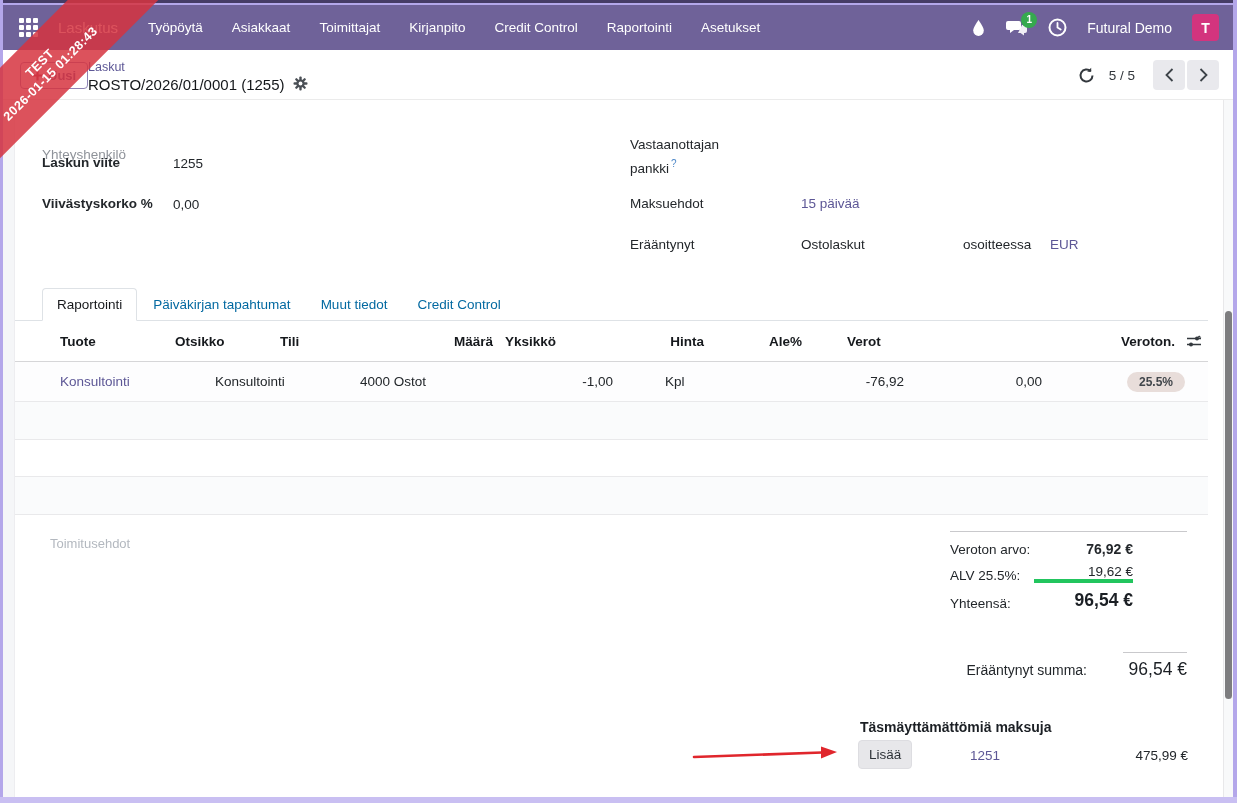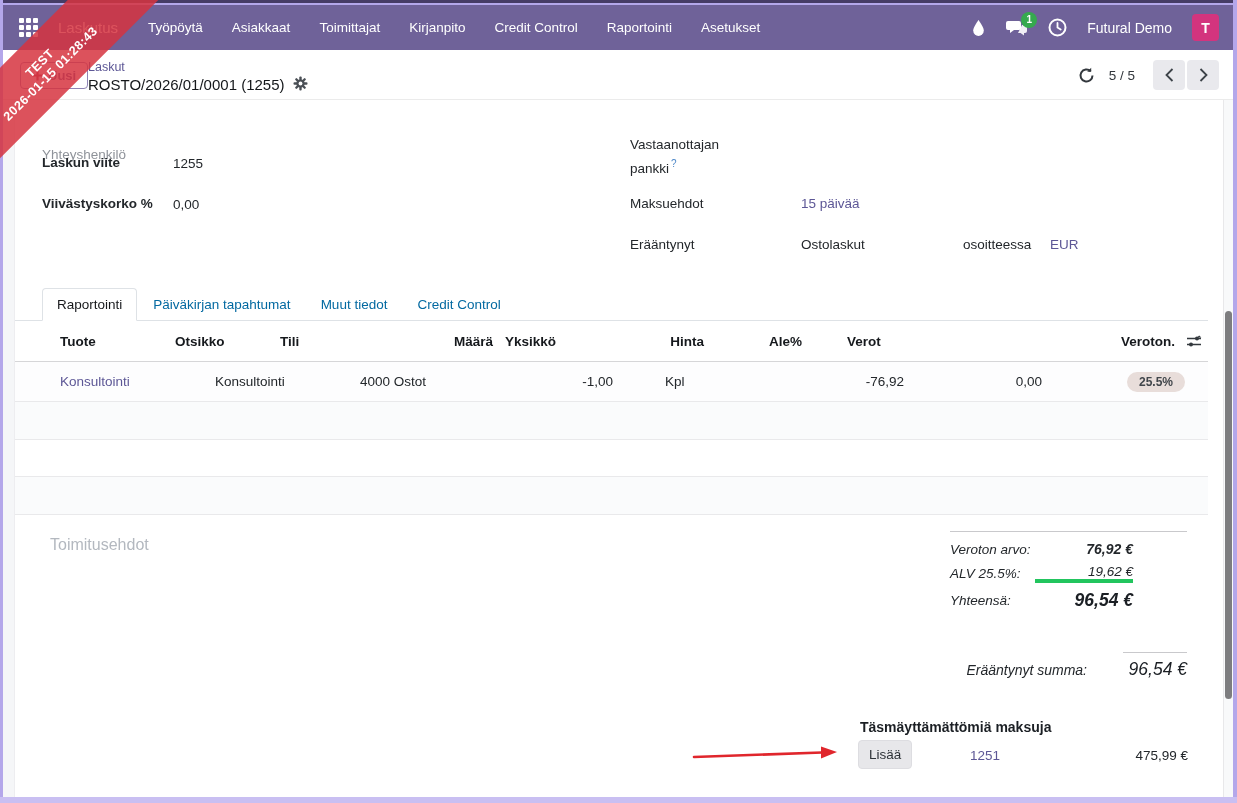--- a/index.html
+++ b/index.html
@@ -89,31 +89,31 @@
   .c-sub { text-align:right; padding-right:5px; }
   .c-icon { display:flex; justify-content:center; }
   .cell-link { color:#5d5796; cursor:pointer; }
   .tax-pill { display:inline-block; background:#e8ddda; color:#41464b; font-weight:700; font-size:12px;
     padding:3px 12px; border-radius:12px; }
   .empty-row { height:38px; border-bottom:1px solid #e9e9eb; }
   .empty-row.shade { background:#fafbfc; }
   .empty-row.lite { background:#fff; height:37px; }
 
   
-  .notes { position:absolute; left:50px; top:536px; font-size:16px; color:#b3b8bf; cursor:text; }
+  .notes { position:absolute; left:50px; top:536px; font-size:13px; color:#b3b8bf; cursor:text; }
   .totals { position:absolute; left:950px; width:237px; top:531px; border-top:1px solid #c9c9cc;
     padding-top:9px; font-size:13.5px; color:#23272b; }
-  .t-row { display:flex; justify-content:flex-end; align-items:center; padding-right:54px; margin-bottom:7px;font-style:italic; }
+  .t-row { display:flex; justify-content:flex-end; align-items:flex-end; padding-right:54px; margin-bottom:7px; }
   .t-label { margin-right:14px; white-space:nowrap; }
   .t-val { width:110px; text-align:right; }
   .t-val.bold { font-weight:700; font-size:14px; }
   .t-val.lined { border-bottom:4px solid #22c55e; }
   .t-val.big { font-weight:700; font-size:17.5px; color:#1b1f24; }
   .amount-due { position:absolute; left:950px; width:237px; top:652px; display:flex;
-    justify-content:flex-end; align-items:baseline; font-size:14px; color:#23272b;font-style:italic; }
+    justify-content:flex-end; align-items:baseline; font-size:14px; color:#23272b; }
   .ad-val { width:64px; margin-left:36px; border-top:1px solid #c9c9cc; padding-top:6px;
     text-align:right; font-size:17.5px; color:#1b1f24; white-space:nowrap; }
 
   
   .outstanding-title { position:absolute; left:860px; top:719px; font-size:14px; font-weight:700; color:#1b1f24; }
   .btn-add { position:absolute; left:858px; top:740px; height:29px; padding:0 10px; background:#e7e7ea;
     border:1px solid #dddde1; border-radius:4px; font-size:13.5px; color:#2e3338; cursor:pointer; font-family:inherit; }
   .out-ref { position:absolute; left:970px; top:748px; font-size:13.5px; color:#5d5796; cursor:pointer; }
   .out-amount { position:absolute; right:49px; top:748px; font-size:13.5px; color:#23272b; }
 

